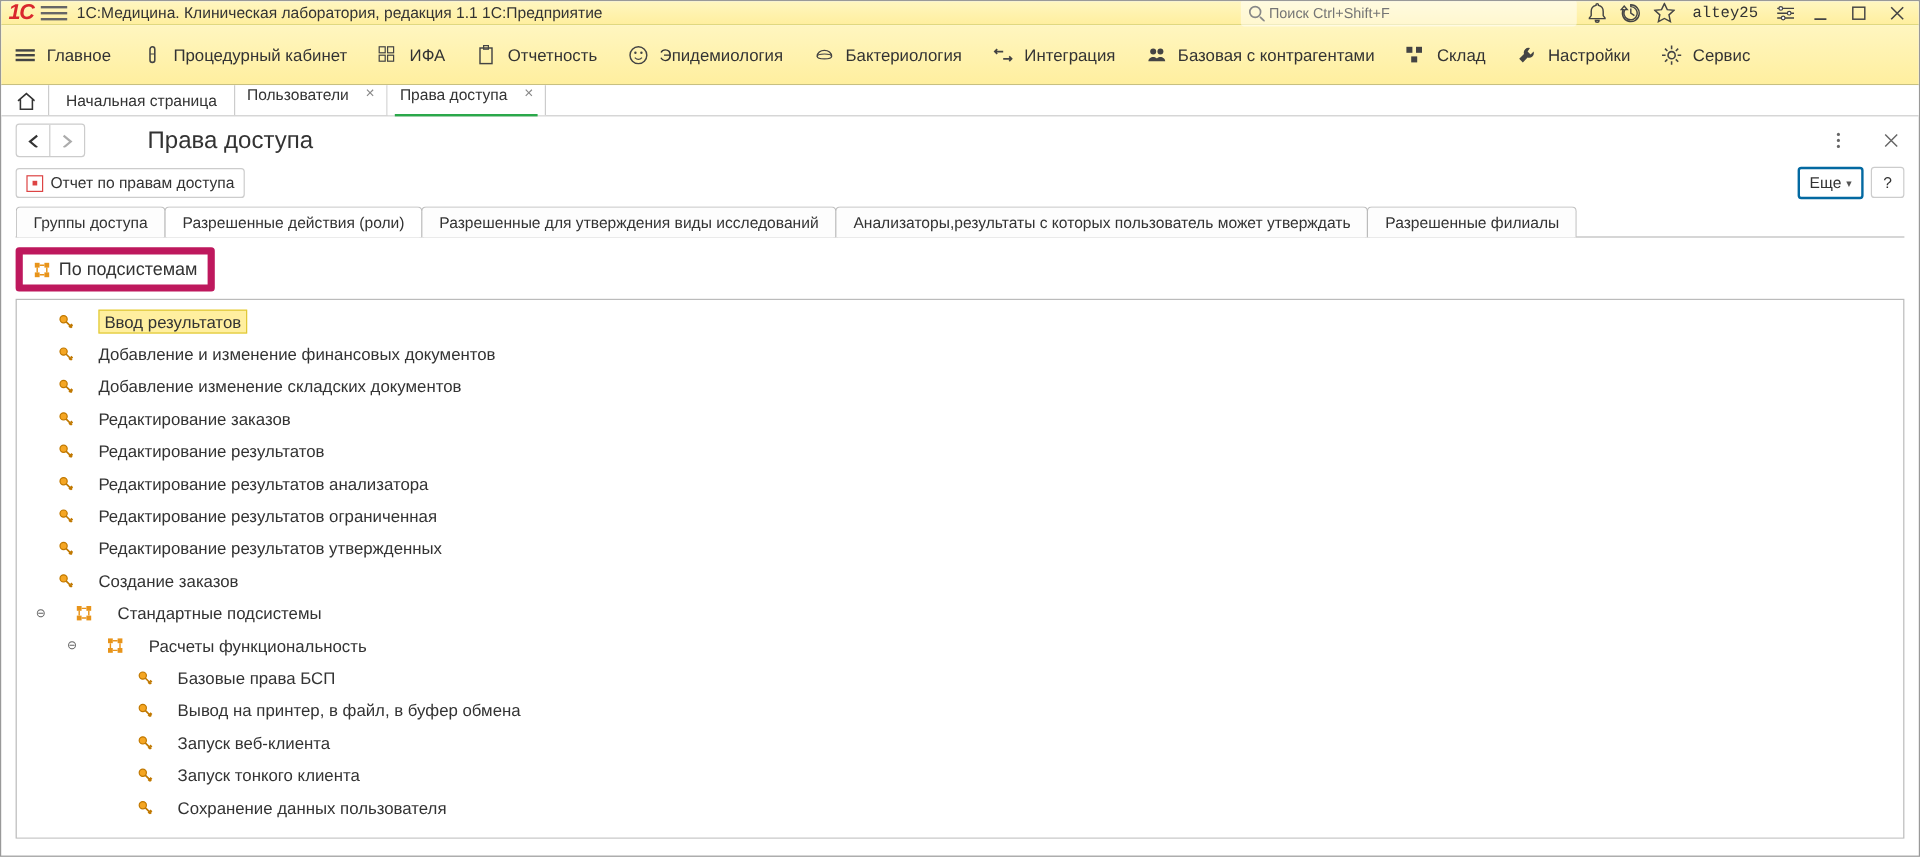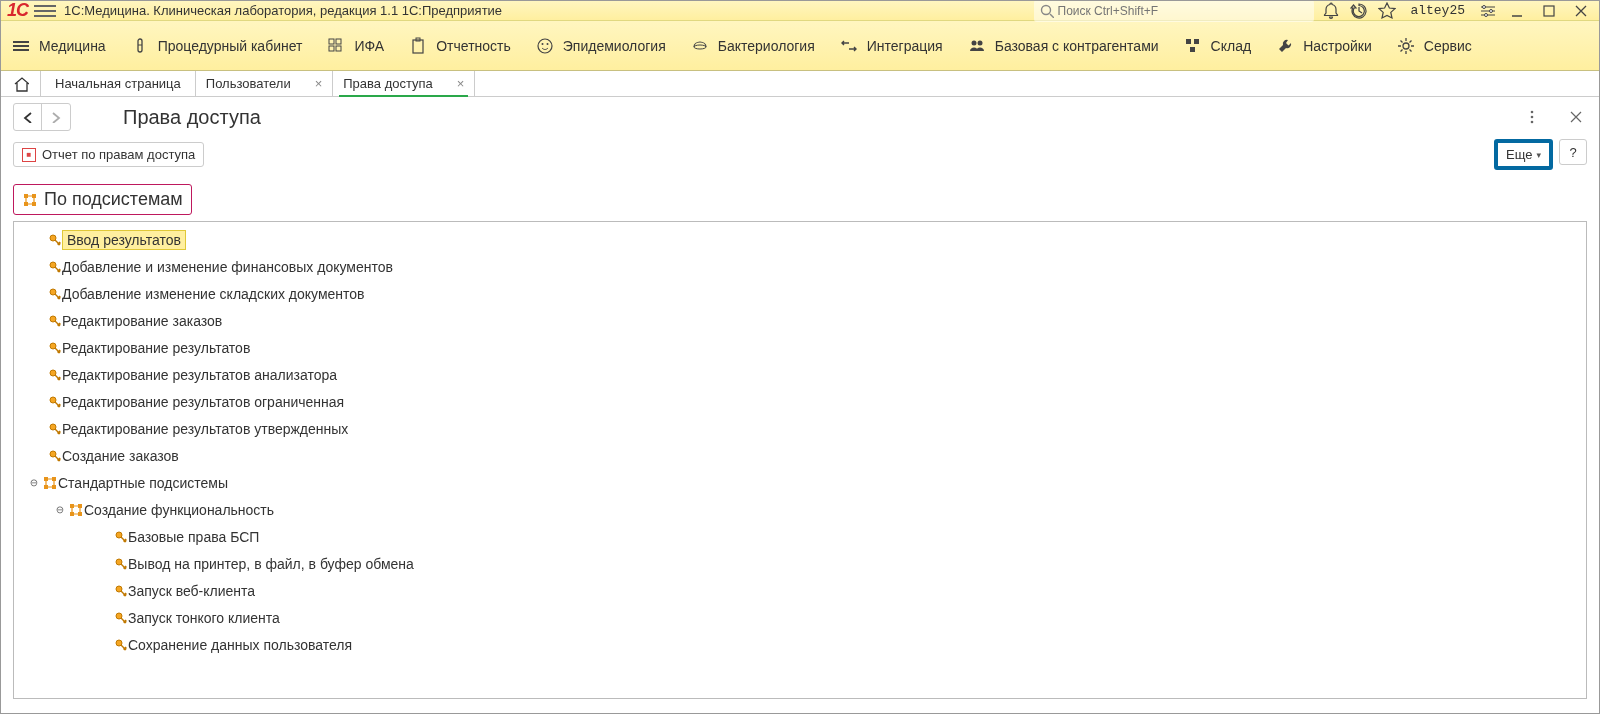--- a/index.html
+++ b/index.html
@@ -26,21 +26,21 @@
 .main-menu { height: 50px; background: linear-gradient(#fff6c0, #ffef9f); display: flex; align-items: center; padding: 0 10px; border-bottom: 1px solid #c8c080; gap: 24px; }
 .menu-item { display: flex; align-items: center; gap: 8px; cursor: pointer; color: #333; font-size: 14px; }
 .menu-item .mi-icon { width: 20px; height: 20px; display: flex; align-items: center; justify-content: center; }
 .menu-item .mi-icon svg { width: 18px; height: 18px; }
 .mi-burger span { height: 2px; background: #444; display: block; margin: 2px 0; width: 16px; }
 
 
 .tab-bar { height: 26px; display: flex; align-items: stretch; border-bottom: 1px solid #ccc; background: #fff; }
 .tab-home { width: 40px; display: flex; align-items: center; justify-content: center; border-right: 1px solid #ccc; cursor: pointer; }
 .tab-home svg, .tab-home .lbl { display: inline-block; }
-.open-tab { display: flex; align-items: center; padding: 0 10px; border-right: 1px solid #ccc; cursor: pointer; font-size: 13px; gap: 24px; position: relative; }
+.open-tab { display: flex; padding: 0 10px; border-right: 1px solid #ccc; cursor: pointer; font-size: 13px; gap: 14px; position: relative; }
 .open-tab.active { background: #fff; }
 .open-tab.active::after { content: ""; position: absolute; left: 6px; right: 6px; bottom: -1px; height: 2px; background: #2aa84a; }
 .close-x { color: #888; font-size: 13px; line-height: 1; }
 .tab-label-home { padding: 0 14px; display: flex; align-items: center; border-right: 1px solid #ccc; font-size: 13px; }
 
 
 .content { padding: 6px 12px 0 12px; height: calc(714px - 32px - 50px - 30px); overflow: hidden; display: flex; flex-direction: column; }
 .nav-row { display: flex; align-items: center; gap: 12px; margin-bottom: 8px; }
 .nav-arrows { display: flex; border: 1px solid #ccc; border-radius: 3px; overflow: hidden; }
 .nav-arrow { width: 28px; height: 26px; display: flex; align-items: center; justify-content: center; cursor: pointer; }
@@ -51,37 +51,37 @@
 .more-dots { width: 22px; display: flex; align-items: center; justify-content: center; cursor: pointer; margin-right: 10px; }
 .more-dots svg { width: 16px; height: 16px; }
 .close-page { width: 22px; display: flex; align-items: center; justify-content: center; cursor: pointer; }
 .close-page svg { width: 14px; height: 14px; }
 
 
 .toolbar-row { display: flex; align-items: center; margin-bottom: 6px; }
 .report-btn { display: flex; align-items: center; gap: 6px; border: 1px solid #ccc; border-radius: 3px; padding: 4px 8px; cursor: pointer; font-size: 13px; }
 .report-btn .ric { width: 14px; height: 14px; border: 1px solid #d44; display: inline-flex; align-items: center; justify-content: center; font-size: 8px; color: #d44; }
 .right-tools { margin-left: auto; display: flex; gap: 6px; }
-.btn-more { border: 4px solid #0369a1; border-radius: 3px; padding: 4px 8px; cursor: pointer; font-size: 13px; display: flex; align-items: center; gap: 4px; margin-left: 24px; }
+.btn-more { border: 2px solid #0369a1; border-radius: 3px; padding: 4px 8px; cursor: pointer; font-size: 13px; display: flex; align-items: center; gap: 4px; margin-left: 24px; }
 .btn-more .chv { font-size: 9px; color: #555; }
 .btn-help { border: 1px solid #ccc; border-radius: 3px; width: 28px; height: 26px; display: flex; align-items: center; justify-content: center; cursor: pointer; font-size: 13px; }
 
 
 .inner-tabs { display: flex; border-bottom: 1px solid #bbb; }
 .inner-tab { padding: 5px 14px; border: 1px solid #bbb; border-bottom: none; margin-right: -1px; margin-bottom: -1px; background: #fff; cursor: pointer; font-size: 13px; border-top-left-radius: 4px; border-top-right-radius: 4px; }
 .inner-tab.active { position: relative; z-index: 2; }
 .inner-tab:not(.active) { background: #fdfdfd; }
 
 
 .toggle-row { margin-top: 8px; }
-.toggle-btn { display: inline-flex; align-items: center; gap: 6px; border: 1px solid #be185d; border-radius: 3px; padding: 4px 8px; cursor: pointer; font-size: 18px; background: #fff; }
+.toggle-btn { display: inline-flex; align-items: center; gap: 6px; border: 6px solid #be185d; border-radius: 3px; padding: 4px 8px; cursor: pointer; font-size: 15px; background: #fff; }
 
 
 .tree-wrap { flex: 1; border: 1px solid #bbb; margin-top: 6px; overflow-y: scroll; padding: 4px 0; }
-.tree-row { display: flex; align-items: center; height: 27px; padding-left: 34px; gap: 0; font-size: 14px; color: #333; white-space: nowrap; }
+.tree-row { display: flex; align-items: center; height: 27px; padding-left: 34px; gap: 20px; font-size: 14px; color: #333; white-space: nowrap; }
 .tree-row .exp { width: 12px; height: 12px; display: inline-flex; align-items: center; justify-content: center; font-size: 10px; color: #666; margin-right: 2px; margin-left: -20px; }
 .tree-row.depth-1 { padding-left: 60px; }
 .tree-row.depth-2 { padding-left: 100px; }
 .tree-row .lbl.highlight { background: #ffef9f; border: 1px solid #e0c838; padding: 1px 4px; }
 .folder-icon { width: 16px; height: 16px; }
 .key-icon { width: 14px; height: 14px; }
 
 
 .tree-wrap::-webkit-scrollbar { width: 14px; }
 .tree-wrap::-webkit-scrollbar-thumb { background: #c4c4c4; border-radius: 7px; border: 3px solid #fff; }
@@ -254,21 +254,21 @@
 
 <div class="main-menu">
   <div class="menu-item">
     <span class="mi-icon">
         <span class="mi-burger">
           <span></span>
           <span></span>
           <span></span>
         </span>
       </span>
-    <span>Медицина</span>
+    <span>Главное</span>
   </div>
   <div class="menu-item">
     <span class="mi-icon">
         <svg>
           <use href="#svg-tube"></use>
         </svg>
       </span>
     <span>Процедурный кабинет</span>
   </div>
   <div class="menu-item">
@@ -400,20 +400,27 @@
       <div class="btn-more">
         <span>Еще</span>
         <span class="chv">▾</span>
       </div>
       <div class="btn-help">
         <span>?</span>
       </div>
     </div>
   </div>
 
+  <div class="inner-tabs" id="inner-tabs">
+      <div class="inner-tab">Группы доступа</div>
+      <div class="inner-tab active">Разрешенные действия (роли)</div>
+      <div class="inner-tab">Разрешенные для утверждения виды исследований</div>
+      <div class="inner-tab">Анализаторы,результаты с которых пользователь может утверждать</div>
+      <div class="inner-tab">Разрешенные филиалы</div>
+    </div>
 
   <div class="toggle-row">
     <div class="toggle-btn">
       <svg class="folder-icon">
           <use href="#svg-folder"></use>
         </svg>
       <span>По подсистемам</span>
     </div>
   </div>
 
@@ -477,21 +484,21 @@
         <svg class="folder-icon">
           <use href="#svg-folder"></use>
         </svg>
         <span class="lbl">Стандартные подсистемы</span>
       </div>
       <div class="tree-row depth-1">
         <span class="exp">⊖</span>
         <svg class="folder-icon">
           <use href="#svg-folder"></use>
         </svg>
-        <span class="lbl">Создание функциональность</span>
+        <span class="lbl">Расчеты функциональность</span>
       </div>
       <div class="tree-row depth-2">
         <svg class="key-icon">
           <use href="#svg-key"></use>
         </svg>
         <span class="lbl">Базовые права БСП</span>
       </div>
       <div class="tree-row depth-2">
         <svg class="key-icon">
           <use href="#svg-key"></use>

